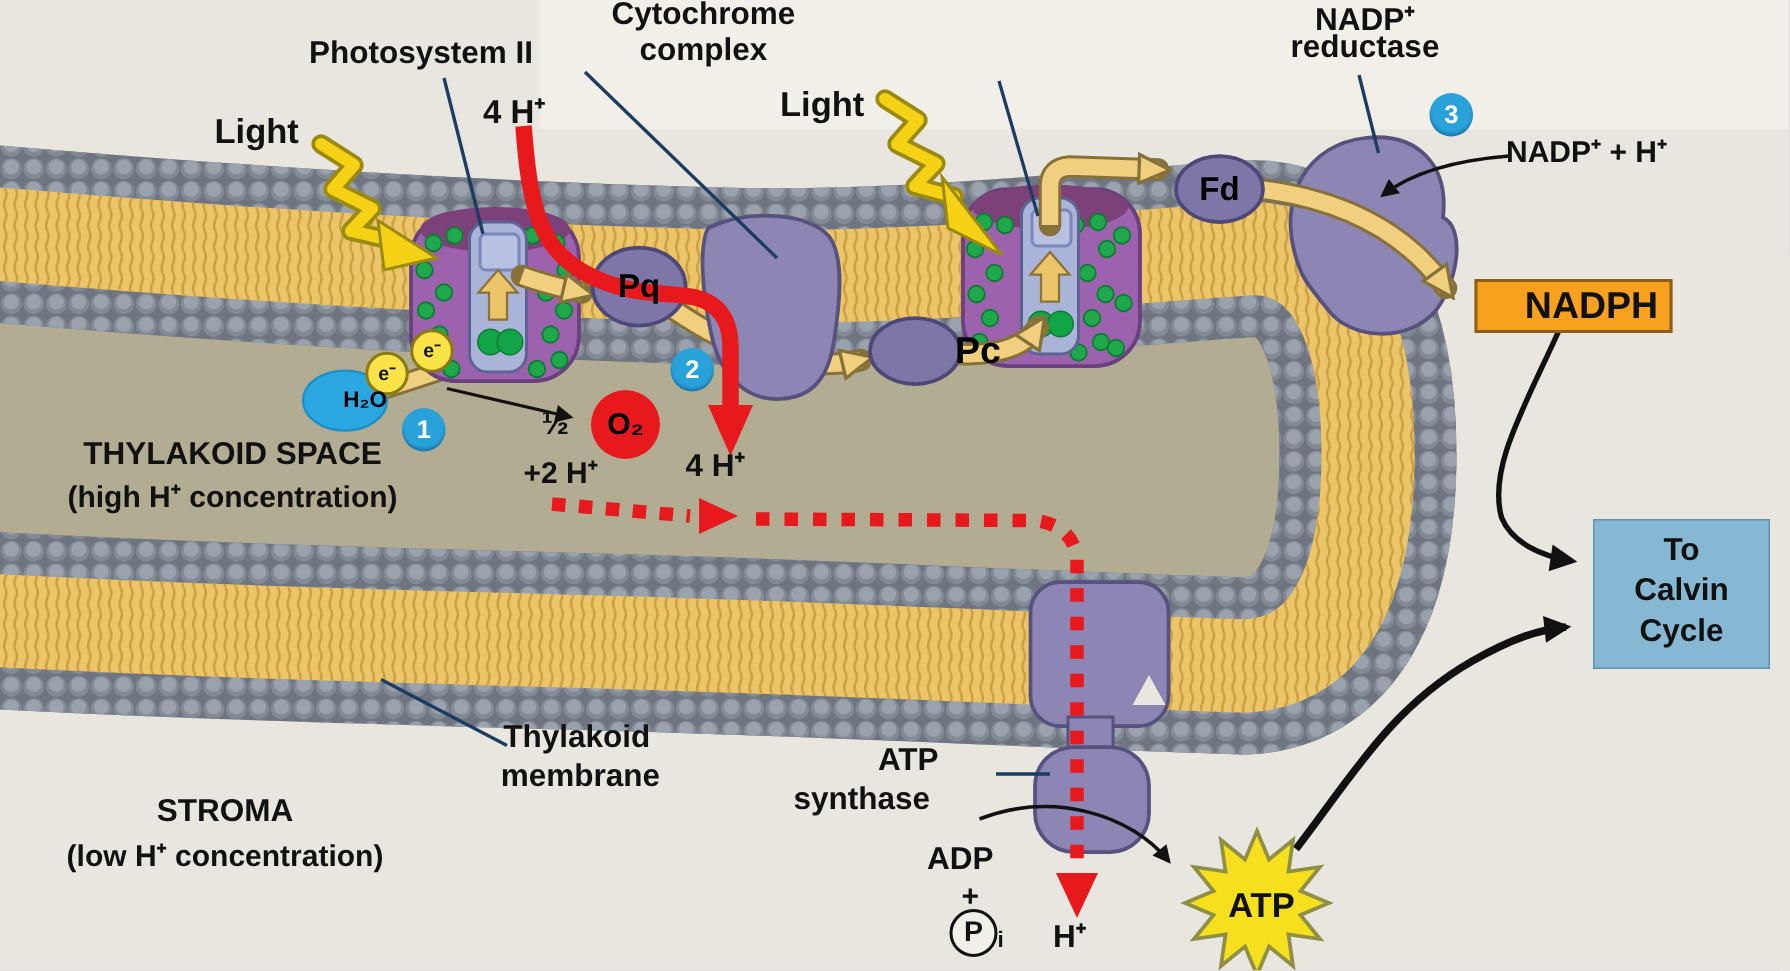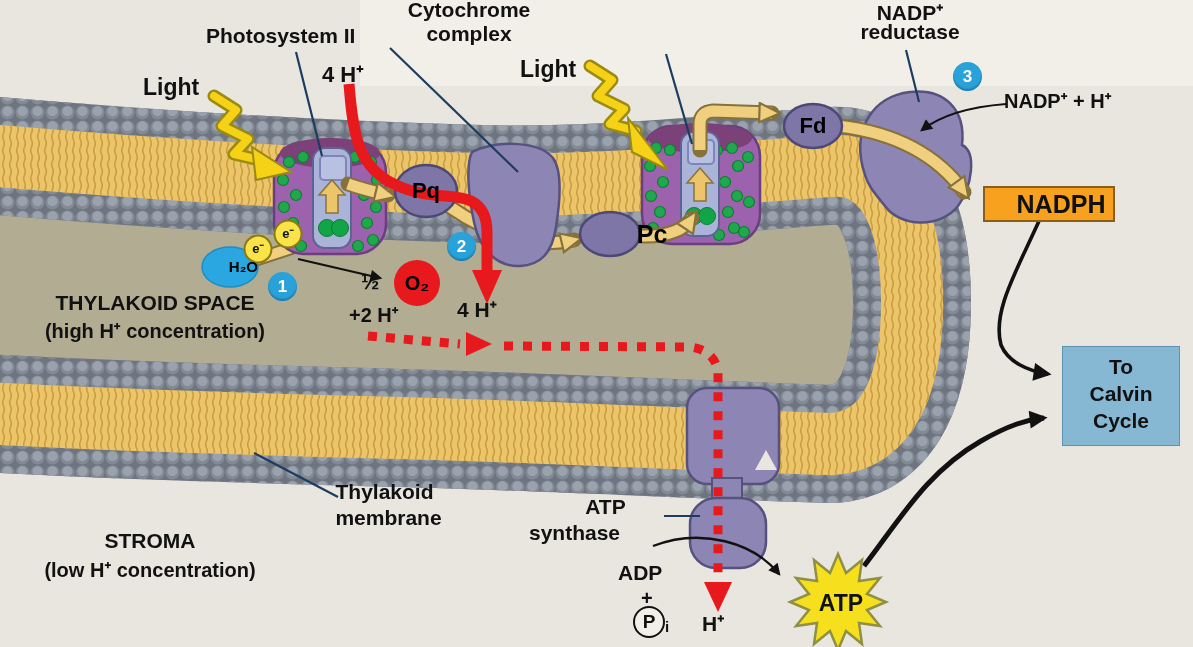--- a/index.html
+++ b/index.html
@@ -256,21 +256,21 @@
 <div class="lbl fs20 ctr" style="left:0px;top:317px;width:310px;">(high H⁺ concentration)</div>
 <div class="lbl fs21" style="left:457px;top:295px;">4 H⁺</div>
 
 <div id="calvin-box">
   <div>To</div>
   <div>Calvin</div>
   <div>Cycle</div>
 </div>
 
 <div class="lbl fs21 ctr" style="left:312px;top:480px;width:145px;">Thylakoid</div>
-<div class="lbl fs21 ctr" style="left:316px;top:506px;width:145px;">membrane</div>
+<div class="lbl fs21 ctr" style="left:295px;top:506px;width:145px;text-align:right;">membrane</div>
 <div class="lbl fs20 ctr" style="left:0px;top:556px;width:300px;">(low H⁺ concentration)</div>
 <div class="lbl fs21 ctr" style="left:0px;top:529px;width:300px;">STROMA</div>
 
 <div class="lbl fs21 ctr" style="left:548px;top:495px;width:115px;">ATP</div>
 <div class="lbl fs21 ctr" style="left:517px;top:521px;width:115px;">synthase</div>
 
 <div class="lbl fs21" style="left:618px;top:561px;">ADP</div>
 <div class="lbl fs20" style="left:641px;top:587px;">+</div>
 <div id="p-circle">P</div>
 <div class="lbl" style="left:665px;top:618px;font-size:15px;">i</div>

